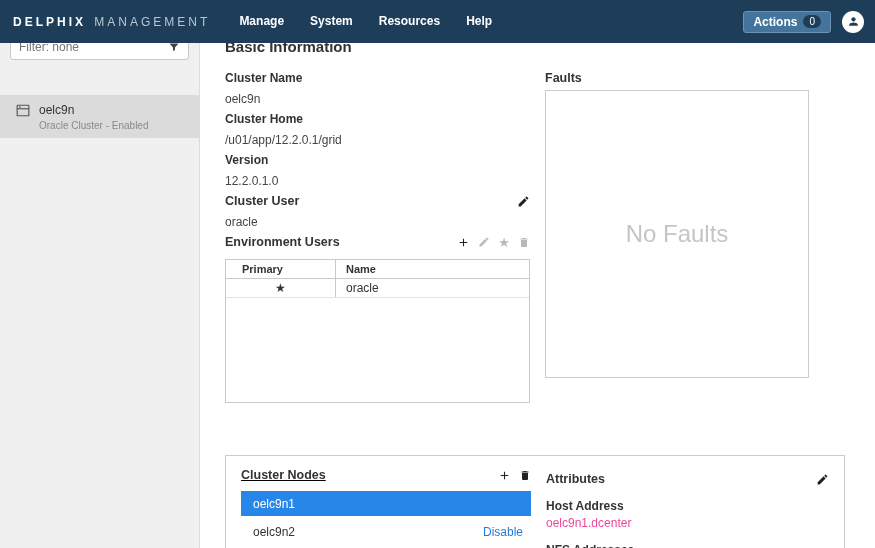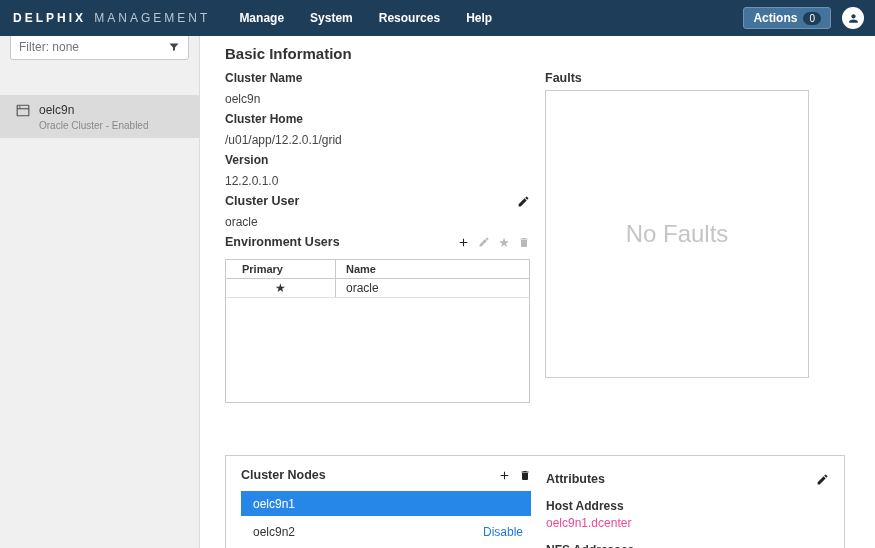--- a/index.html
+++ b/index.html
@@ -4,21 +4,21 @@
 <style>
   * { margin:0; padding:0; box-sizing:border-box; }
   html, body {
     width:875px; height:548px; overflow:hidden;
     font-family:"Liberation Sans", sans-serif;
     background:#fff; position:relative;
   }
 
   
   .topbar {
-    position:absolute; top:0; left:0; width:875px; height:36px;
+    position:absolute; top:0; left:0; width:875px; height:43px;
     background:var(--topbar-bg, #1e3d59);
     display:flex; align-items:center; z-index:20;
   }
   .brand { margin-left:13px; font-size:12px; letter-spacing:3px; color:#fff; font-weight:700; white-space:nowrap; }
   .brand-secondary { font-weight:400; color:#b9c6d2; margin-left:2px; }
   .nav { display:flex; margin-left:16px; }
   .nav-item { color:#fff; font-size:12px; font-weight:700; padding:17px 13px; line-height:33px; cursor:pointer; }
   .topbar-right { margin-left:auto; display:flex; align-items:center; gap:11px; padding-right:11px;padding-left:18px; }
   .actions-btn {
     display:flex; align-items:center; gap:6px;
@@ -42,21 +42,21 @@
   .filter-icon-btn { background:none; border:none; color:#444; cursor:pointer; display:flex; padding:0; }
   .env-list { margin-top:35px; }
   .env-item { min-height:42px; display:flex; align-items:flex-start; gap:9px; padding:8px 10px 7px 16px; cursor:pointer; }
   .env-item.selected { background:var(--selected-item-bg, #dbdbdb); }
   .env-icon { color:#555; flex:none; margin-top:1px; }
   .env-name { font-size:12px; color:#333; line-height:14px; }
   .env-sub { font-size:10px; color:#8a8a8a; margin-top:3px; }
 
   
   .main { position:absolute; top:33px; left:200px; right:0; bottom:0; background:#fff; overflow:hidden; }
-  .page-title { position:absolute; left:25px; top:12px; font-size:15px; font-weight:700; color:#333; }
+  .page-title { position:absolute; left:25px; top:5px; font-size:15px; font-weight:700; color:#333; }
 
   .left-col { position:absolute; left:25px; top:38px; width:305px; }
   .field { margin-bottom:6px; }
   .field-label { font-size:12px; font-weight:700; color:#333; line-height:14px; margin-bottom:7px; }
   .field-value { font-size:12px; color:#444; line-height:14px; margin-bottom:6px; }
 
   .section-header-row { display:flex; justify-content:space-between; align-items:center; margin-top:6px;gap:32px; }
   .section-title { font-size:12.5px; font-weight:700; color:#333; }
   .icon-btn { background:none; border:none; padding:0; cursor:pointer; display:flex; align-items:center; color:#222; }
   .icon-btn.disabled { color:#b9b9b9; }
@@ -75,21 +75,21 @@
   .td { font-size:12px; color:#333; display:flex; align-items:center; }
   .td.col-primary { justify-content:center; padding-left:0; font-size:12px; }
 
   .faults-title { position:absolute; left:345px; top:38px; font-size:12.5px; font-weight:700; color:#333; }
   .faults-box { position:absolute; left:345px; top:57px; width:264px; height:288px; border:1px solid #ccc; display:flex; align-items:center; justify-content:center; }
   .no-faults { font-size:24px; color:#c5c5c5; }
 
   
   .bottom-card { position:absolute; left:25px; top:422px; width:620px; height:140px; border:1px solid #ccc; background:#fff; }
   .nodes-panel { position:absolute; left:15px; top:12px; width:290px; }
-  .nodes-header { display:flex; justify-content:space-between; align-items:center; }
+  .nodes-header { display:flex; justify-content:space-between; align-items:center;text-decoration:underline; }
   .node-list { margin-top:9px; }
   .node-row {
     height:25px; display:flex; align-items:center; justify-content:space-between;
     padding:0 8px 0 12px; font-size:12px; color:#333; margin-bottom:3px; cursor:pointer;
   }
   .node-row.selected { background:var(--selected-node-bg, #2787e9); color:#fff; }
   .node-action { color:var(--link-color, #1f7bd9); font-size:12px; cursor:pointer; text-decoration:none; }
   .attrs-panel { position:absolute; left:320px; top:16px; right:15px; }
   .attrs-header { display:flex; justify-content:space-between; align-items:center; }
   .attr-label { font-size:12px; font-weight:700; color:#333; margin-top:13px; line-height:14px; }

